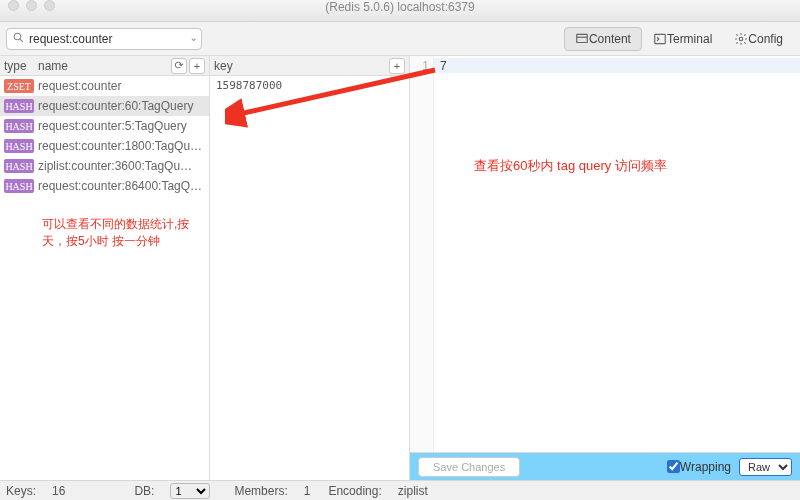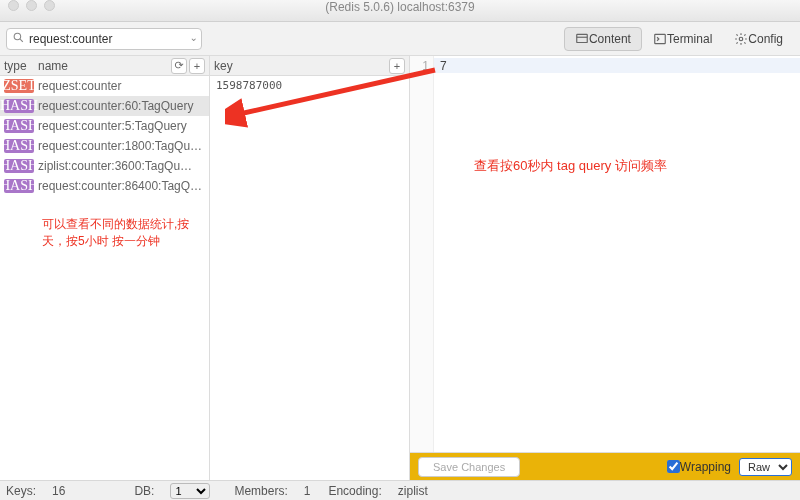--- a/index.html
+++ b/index.html
@@ -17,37 +17,37 @@
 .tabbtn.active { background: #e6e6e6; border-color: #c8c8c8; }
 .tabbtn svg { width: 14px; height: 14px; }
 .body { display: flex; height: 424px; }
 .leftpane { width: 210px; background: #fff; border-right: 1px solid #dcdcdc; display: flex; flex-direction: column; position: relative; }
 .colhead { height: 20px; background: #f0f0f0; border-bottom: 1px solid #dcdcdc; display: flex; align-items: center; padding: 0 4px; color: #555; font-size: 11px; }
 .colhead .th-type { width: 34px; }
 .colhead .th-name { flex: 1; }
 .colhead .ibtn { width: 16px; height: 16px; border: 1px solid #c8c8c8; border-radius: 3px; background: #fff; margin-left: 2px; display: flex; align-items: center; justify-content: center; font-size: 11px; color: #666; cursor: pointer; }
 .row { height: 20px; display: flex; align-items: center; padding: 0 4px; font-family: Menlo, monospace; font-size: 11px; color: #666; }
 .row.sel { background: #e6e6e6; }
-.badge { width: 30px; height: 14px; border-radius: 2px; color: #fff; font-size: 14px; display: flex; align-items: center; justify-content: center; margin-right: 4px; font-family: -apple-system; }
+.badge { width: 30px; height: 14px; border-radius: 2px; color: #fff; font-size: 10px; display: flex; align-items: center; justify-content: center; margin-right: 4px; font-family: -apple-system; }
 .badge.zset { background: #e8715f; }
 .badge.hash { background: #a976c9; }
 .rowname { flex: 1; overflow: hidden; text-overflow: ellipsis; white-space: nowrap; }
 .annot1 { color: #ed3223; font-size: 12px; padding: 20px 10px 10px 42px; }
 .midpane { width: 200px; background: #fff; border-right: 1px solid #dcdcdc; }
 .keyrow { height: 18px; padding: 0 6px; display: flex; align-items: center; font-family: Menlo, monospace; font-size: 11px; color: #555; }
 .rightpane { flex: 1; background: #fff; display: flex; flex-direction: column; }
 .editor { flex: 1; display: flex; position: relative; }
 .gutter { width: 24px; background: #fafafa; border-right: 1px solid #eee; text-align: right; padding: 3px 4px 0 0; color: #aaa; font-family: Menlo, monospace; font-size: 11px; }
 .editbody { flex: 1; padding: 3px 6px; font-family: Menlo, monospace; font-size: 11px; color: #444; position: relative; }
 .highlight { position: absolute; left: 0; top: 2px; right: 0; height: 15px; background: #eef3fb; z-index: 0; }
 .editval { position: relative; z-index: 1; }
 .annot2 { position: absolute; left: 40px; top: 28px; color: #ed3223; font-size: 13px; z-index: 2; }
 .annot3 { position: absolute; left: 40px; top: 101px; color: #ed3223; font-size: 13px; z-index: 2; }
 .arrow { position: absolute; left: 225px; top: 60px; z-index: 50; pointer-events: none; }
-.rightfoot { height: 28px; border-top: 1px solid #dcdcdc; background: #eab308; display: flex; align-items: center; padding: 0 8px; gap: 8px; }
+.rightfoot { height: 28px; border-top: 1px solid #dcdcdc; background: #7dd3fc; display: flex; align-items: center; padding: 0 8px; gap: 8px; }
 .savebtn { height: 20px; padding: 0 14px; border: 1px solid #ccc; border-radius: 4px; background: #fff; color: #aaa; font-size: 11px; }
 .wrapchk { display: flex; align-items: center; color: #333; font-size: 12px; }
 .wrapchk input { accent-color: #2a6fd6; }
 .rawsel { height: 18px; border: 1px solid #2a6fd6; border-radius: 3px; background: #fff; font-size: 11px; padding: 0 4px; color: #333; }
 .statusbar { height: 20px; background: #f0f0f0; border-top: 1px solid #d8d8d8; display: flex; align-items: center; padding: 0 6px; color: #555; font-size: 11px; }
 .statusbar .seg { margin-right: 18px; display: flex; align-items: center; gap: 16px; }
 .dbsel { height: 16px; width: 40px; border: 1px solid #bbb; border-radius: 3px; font-size: 11px; }
 </style>
 </head>
 <body>

